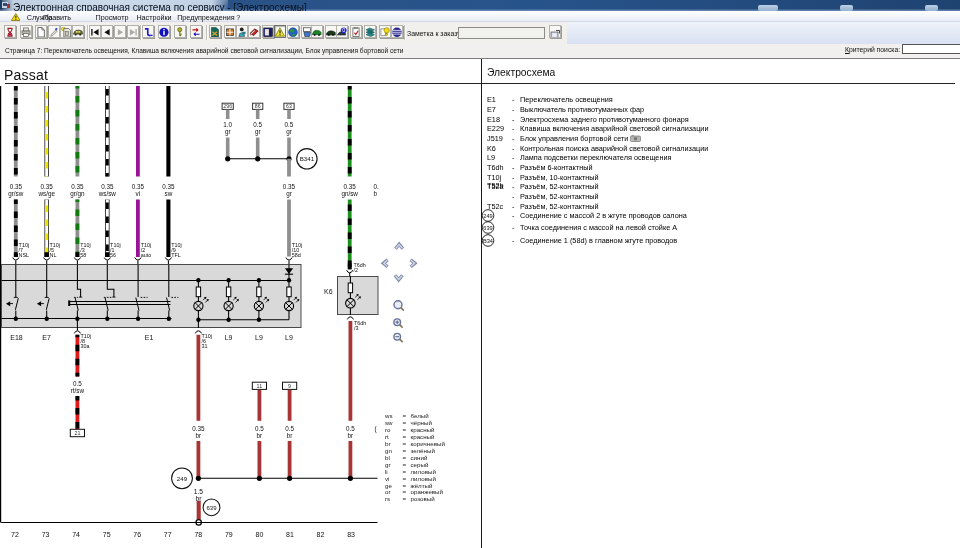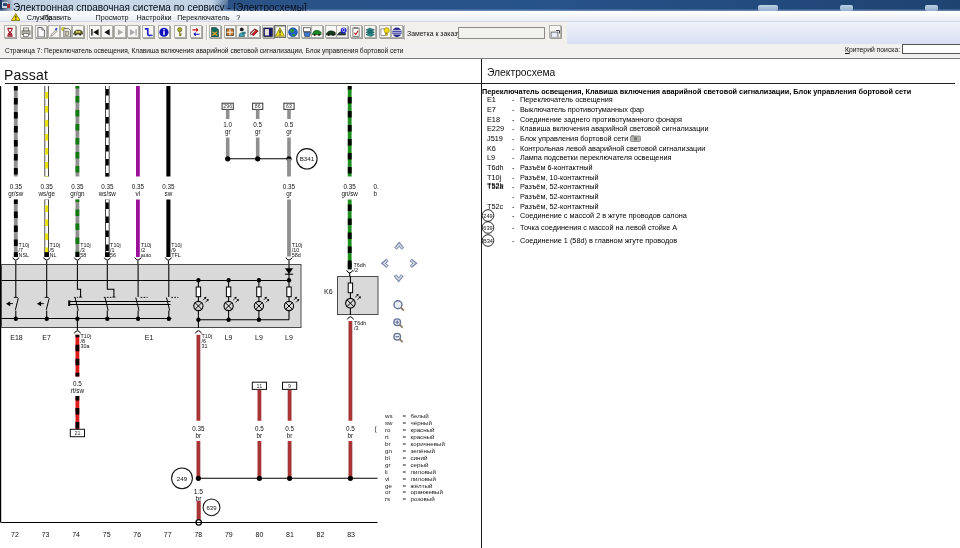--- a/index.html
+++ b/index.html
@@ -50,21 +50,21 @@
 <div id="menubar" class="abs"></div>
 <svg class="abs" style="left:10.7px;top:13px" width="9.5" height="8" viewBox="0 0 11 9">
       <polygon points="5.5,0.5 10.6,8.5 0.4,8.5" fill="#f7e000" stroke="#6a5a00" stroke-width="0.8"></polygon>
       <rect x="5" y="3" width="1.2" height="3" fill="#222"></rect>
       <rect x="5" y="6.7" width="1.2" height="1.1" fill="#222"></rect>
     </svg>
 <div class="abs mi" style="left:26.7px">Служба</div>
 <div class="abs mi" style="left:43px">Править</div>
 <div class="abs mi" style="left:95.6px">Просмотр</div>
 <div class="abs mi" style="left:136.4px">Настройки</div>
-<div class="abs mi" style="left:177.2px">Переключатель</div>
+<div class="abs mi" style="left:177.2px">Предупреждения</div>
 <div class="abs mi" style="left:236.2px">?</div>
 <div id="toolbar" class="abs"></div>
 <div id="tbright" class="abs"></div>
 <div class="abs sep" style="left:34.5px"></div>
 <div class="abs sep" style="left:86.5px"></div>
 <div class="abs sep" style="left:140.3px"></div>
 <div class="abs sep" style="left:205.5px"></div>
 <div class="abs sep" style="left:403.5px"></div>
 <div class="abs tb" style="left:3.8px">
       <svg width="10" height="10.5" viewBox="0 0 10.5 11" style="display:block;margin:0.5px auto 0">
@@ -263,43 +263,42 @@
       </svg></div>
 <div id="statusrow" class="abs"></div>
 <div id="stext" class="abs">Страница 7: Переключатель освещения, Клавиша включения аварийной световой сигнализации, Блок управления бортовой сети</div>
 <div id="krit" class="abs"><span style="text-decoration:underline">К</span>ритерий поиска:</div>
 <div id="kbox" class="abs"></div>
 <div id="main" class="abs"></div>
 <div id="passat" class="abs">Passat</div>
 <div id="eshema" class="abs">Электросхема</div>
 <div id="hrule" class="abs"></div>
 <div id="vdiv" class="abs"></div>
-<div id="rphead" class="abs">Переключатель освещения, Клавиша включения аварийной световой сигнализации, Блок управления бортовой сети</div>
 <div class="abs rl rlab" style="top:95.3px">E1</div>
 <div class="abs rl rdash" style="top:95.3px">-</div>
 <div class="abs rl rtxt" style="top:95.3px">Переключатель освещения</div>
 <div class="abs rl rlab" style="top:105.0px">E7</div>
 <div class="abs rl rdash" style="top:105.0px">-</div>
 <div class="abs rl rtxt" style="top:105.0px">Выключатель противотуманных фар</div>
 <div class="abs rl rlab" style="top:114.7px">E18</div>
 <div class="abs rl rdash" style="top:114.7px">-</div>
-<div class="abs rl rtxt" style="top:114.7px">Соединение заднего противотуманного фонаря</div>
+<div class="abs rl rtxt" style="top:114.7px">Электросхема заднего противотуманного фонаря</div>
 <div class="abs rl rlab" style="top:124.3px">E229</div>
 <div class="abs rl rdash" style="top:124.3px">-</div>
 <div class="abs rl rtxt" style="top:124.3px">Клавиша включения аварийной световой сигнализации</div>
 <div class="abs rl rlab" style="top:134.0px">J519</div>
 <div class="abs rl rdash" style="top:134.0px">-</div>
 <div class="abs rl rtxt" style="top:134.0px">Блок управления бортовой сети <svg width="11" height="7" viewBox="0 0 11 7" style="vertical-align:-1px">
         <rect x="0.5" y="1" width="10" height="5.5" rx="1" fill="#b8b8b4" stroke="#666" stroke-width="0.6"></rect>
         <circle cx="5.5" cy="3.8" r="1.8" fill="#777"></circle>
         <rect x="1.5" y="0" width="2.5" height="1.4" fill="#999"></rect>
       </svg></div>
 <div class="abs rl rlab" style="top:143.7px">K6</div>
 <div class="abs rl rdash" style="top:143.7px">-</div>
-<div class="abs rl rtxt" style="top:143.7px">Контрольная левой аварийной световой сигнализации</div>
+<div class="abs rl rtxt" style="top:143.7px">Контрольная поиска аварийной световой сигнализации</div>
 <div class="abs rl rlab" style="top:153.4px">L9</div>
 <div class="abs rl rdash" style="top:153.4px">-</div>
 <div class="abs rl rtxt" style="top:153.4px">Лампа подсветки переключателя освещения</div>
 <div class="abs rl rlab" style="top:163.1px">T6dh</div>
 <div class="abs rl rdash" style="top:163.1px">-</div>
 <div class="abs rl rtxt" style="top:163.1px">Разъём 6-контактный</div>
 <div class="abs rl rlab" style="top:172.7px">T10j</div>
 <div class="abs rl rdash" style="top:172.7px">-</div>
 <div class="abs rl rtxt" style="top:172.7px">Разъём, 10-контактный</div>
 <div class="abs rl rlab" style="top:182.4px">T52a</div>

